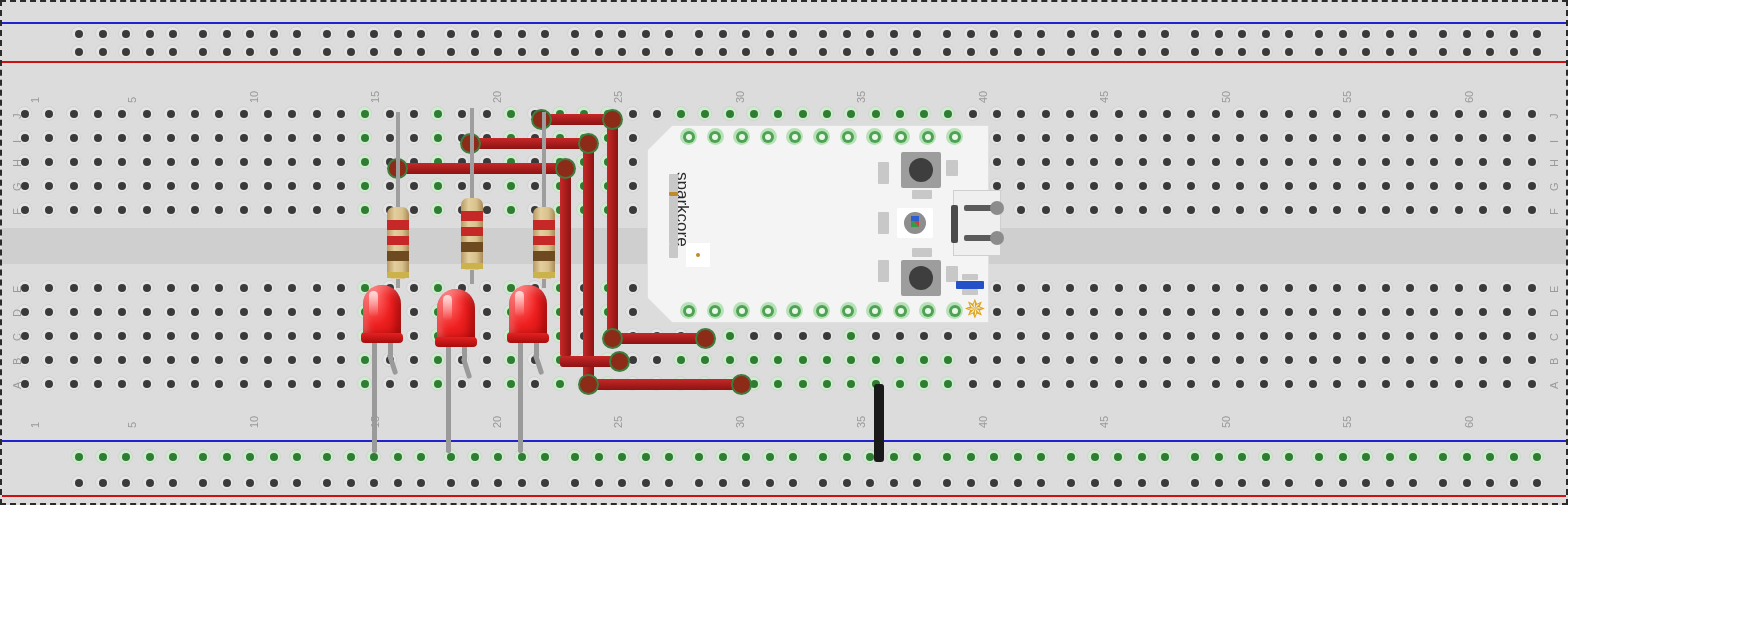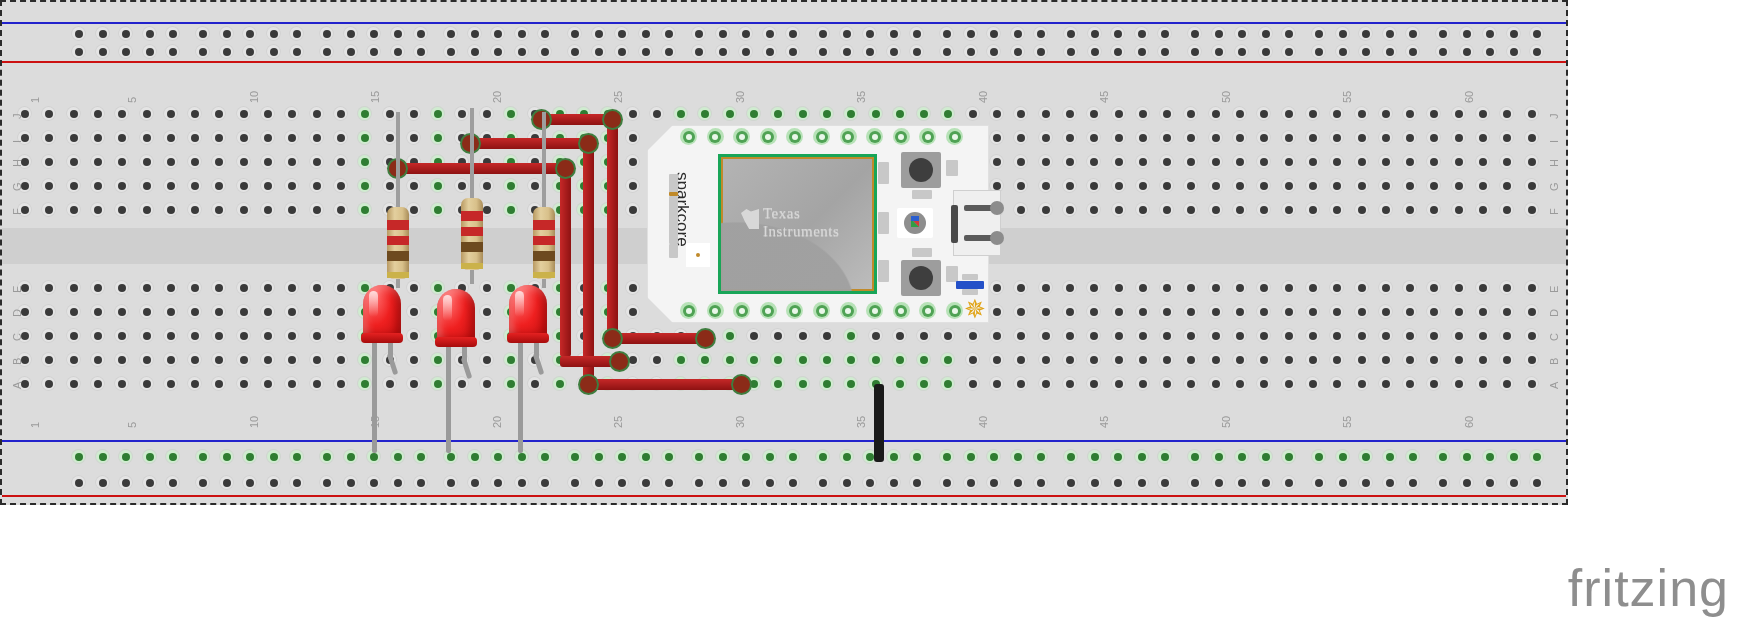--- a/index.html
+++ b/index.html
@@ -2857,27 +2857,20 @@
     <div class="sparktext" style="left:44px;top:46px;">sparkcore</div>
 
     <div class="smd" style="left:21px;top:48px;width:9px;height:20px;"></div>
     <div class="bluecap" style="left:21px;top:66px;width:9px;height:4px;background:#c08a2a;"></div>
     <div class="smd" style="left:21px;top:70px;width:9px;height:48px;"></div>
     <div class="smd" style="left:21px;top:118px;width:9px;height:14px;"></div>
 
     <div class="ledgerwhite" style="left:38px;top:117px;width:24px;height:24px;"></div>
     <div style="position:absolute;left:48px;top:127px;width:4px;height:4px;border-radius:50%;background:#c08a2a;"></div>
 
-    <div class="tichip" style="left:70px;top:28px;width:153px;height:134px;">
-      <div class="swoosh"></div>
-      <div style="position:absolute;left:20px;top:52px;width:18px;height:20px;
-                  background:#d8d8d8;clip-path:polygon(0 20%,30% 0,55% 12%,100% 0,100% 100%,45% 100%,20% 60%);"></div>
-      <div class="tilogo" style="left:42px;top:48px;font-size:15px;">Texas</div>
-      <div class="tilogo" style="left:42px;top:66px;font-size:15px;">Instruments</div>
-    </div>
 
     <div class="smd" style="left:230px;top:36px;width:11px;height:22px;"></div>
     <div class="smd" style="left:230px;top:86px;width:11px;height:22px;"></div>
     <div class="smd" style="left:230px;top:134px;width:11px;height:22px;"></div>
 
     <div class="btn" style="left:253px;top:26px;width:40px;height:36px;">
       <div class="cap" style="left:8px;top:6px;width:24px;height:24px;"></div>
     </div>
     <div class="smd" style="left:264px;top:64px;width:20px;height:9px;"></div>
 
@@ -2977,14 +2970,13 @@
         </div>
         <div class="bpin lite" style="left: 271.4px; top: 176px;">
           <i></i>
         </div>
         <div class="bpin lite" style="left: 298px; top: 176px;">
           <i></i>
         </div>
       </div>
   </div>
 
-  <div id="fz">fritzing</div>
 </div>
 
 </body></html>

